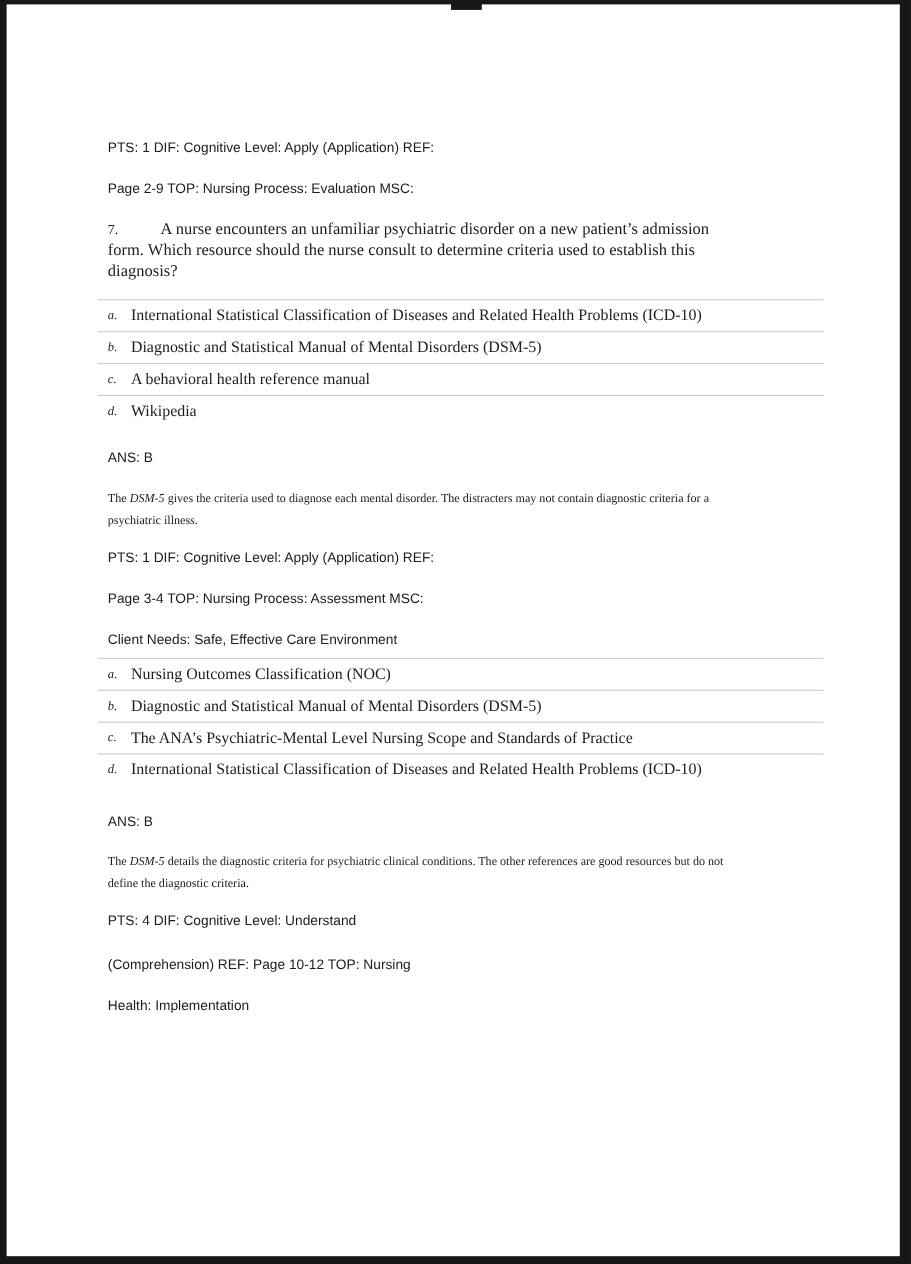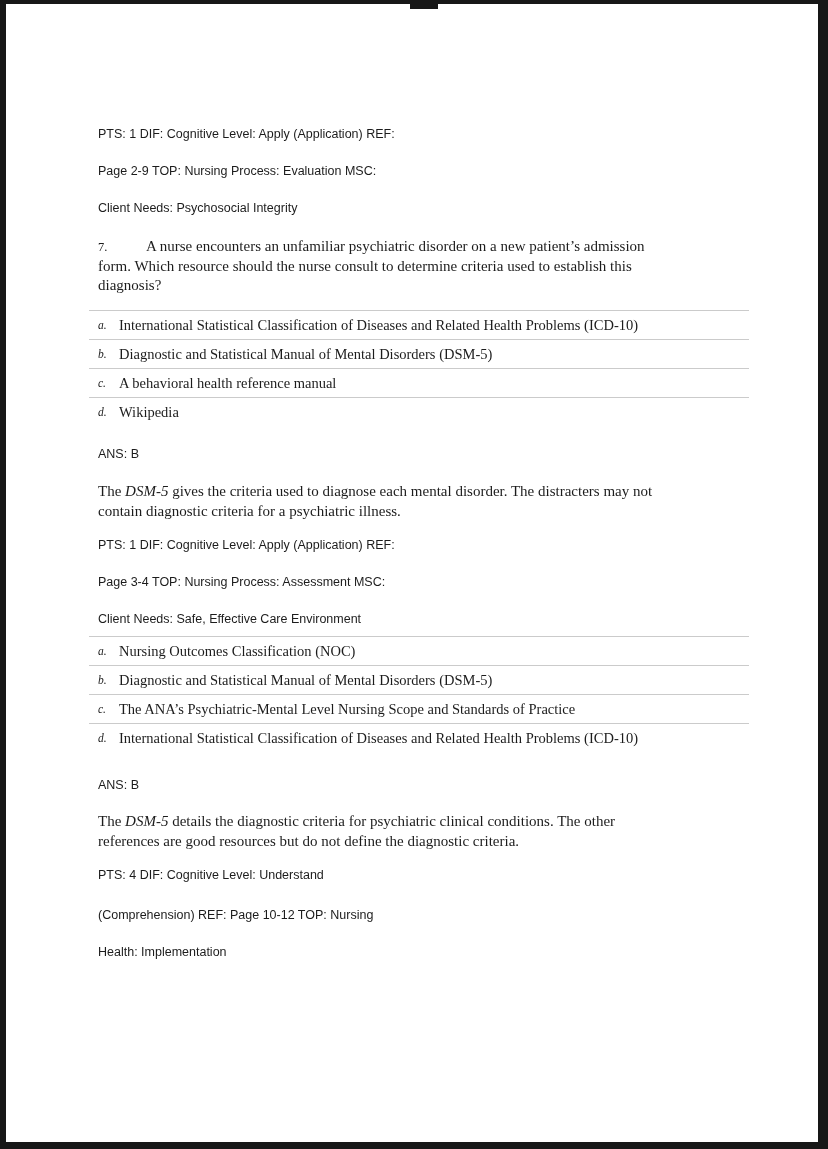--- a/index.html
+++ b/index.html
@@ -22,34 +22,33 @@
   .options{width:660px;margin-top:15px;}
   .options.q8{margin-top:10px;}
   .opt-row{display:flex;width:651px;border-top:1px solid #cbcbcb;margin-left:-9px;
            padding:6px 0 6px 9px;}
   .opt-letter{flex:none;width:21px;font-style:italic;font-size:11.5px;line-height:16px;}
   .opt-text{font-size:14.5px;line-height:16px;}
   .it{}
 
   .ans{margin-top:21px;}
   .ans.q8{margin-top:26px;}
-  .feedback{font-size:15px;line-height:19.5px;max-width:575px;margin:21px 0 0 0;font-family:Liberation Serif, serif;}
+  .feedback{font-size:11px;line-height:19.5px;max-width:575px;margin:21px 0 0 0;font-family:Liberation Serif, serif;}
   .feedback.q8{margin-top:20px;}
   .feedback i{font-style:italic;}
 </style>
 </head>
 <body>
 
 <div class="screen">
   <div class="page">
     <div class="content">
 
       <p class="meta first">PTS: 1 DIF: Cognitive Level: Apply (Application) REF:</p>
       <p class="meta">Page 2-9 TOP: Nursing Process: Evaluation MSC:</p>
-      <p class="meta">Client Needs: Psychosocial Integrity</p>
 
       <div class="stem">
         <span class="qnum">7.</span><span>A nurse encounters an unfamiliar psychiatric disorder on a new patient’s admission form. Which resource should the nurse consult to determine criteria used to establish this diagnosis?</span>
       </div>
 
       <div class="options">
         <div class="opt-row">
           <span class="opt-letter">a.</span>
           <span class="opt-text it">International Statistical Classification of Diseases and Related Health Problems (ICD-10)</span>
         </div>

